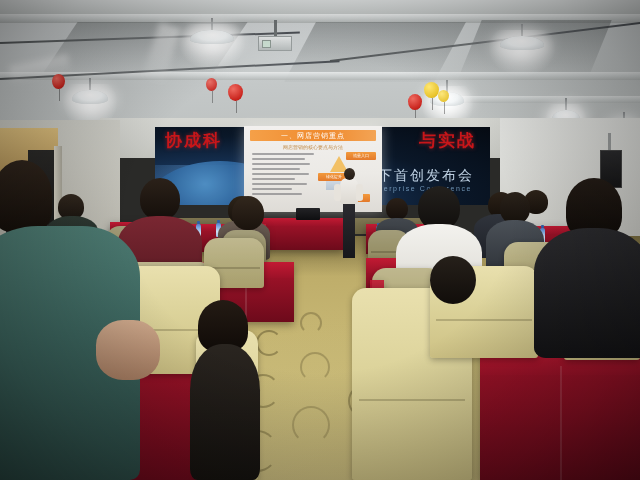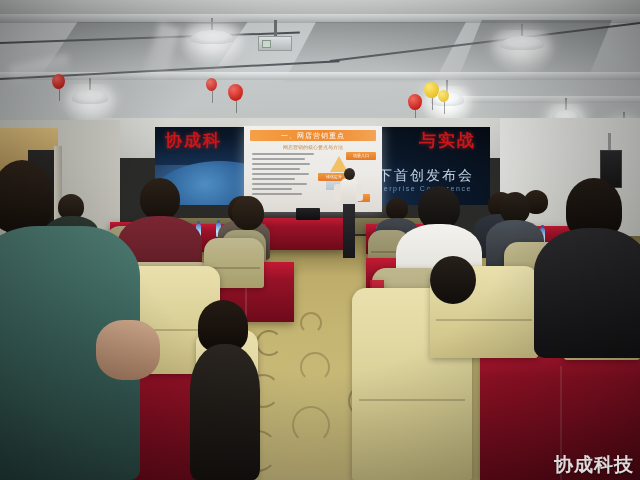--- a/index.html
+++ b/index.html
@@ -611,16 +611,15 @@
   <div class="person" style="left:534px;top:228px;width:118px;height:130px;background:linear-gradient(180deg,#2b2b2e,#131315);"></div>
 
   <div class="head" style="left:198px;top:300px;width:50px;height:52px;background:linear-gradient(180deg,#241b14,#0f0a07);border-radius:50% 50% 36% 36%;"></div>
   <div class="person" style="left:190px;top:344px;width:70px;height:136px;background:linear-gradient(180deg,#2a2520,#15120f);"></div>
 
   <div class="head" style="left:430px;top:256px;width:46px;height:48px;background:linear-gradient(180deg,#26201a,#110d0a);border-radius:50%;"></div>
 
   <div class="vignette"></div>
 
   <div class="watermark">
-    <span class="wm-cn">协成科技</span>
   </div>
 
 </div>
 
 </body></html>

